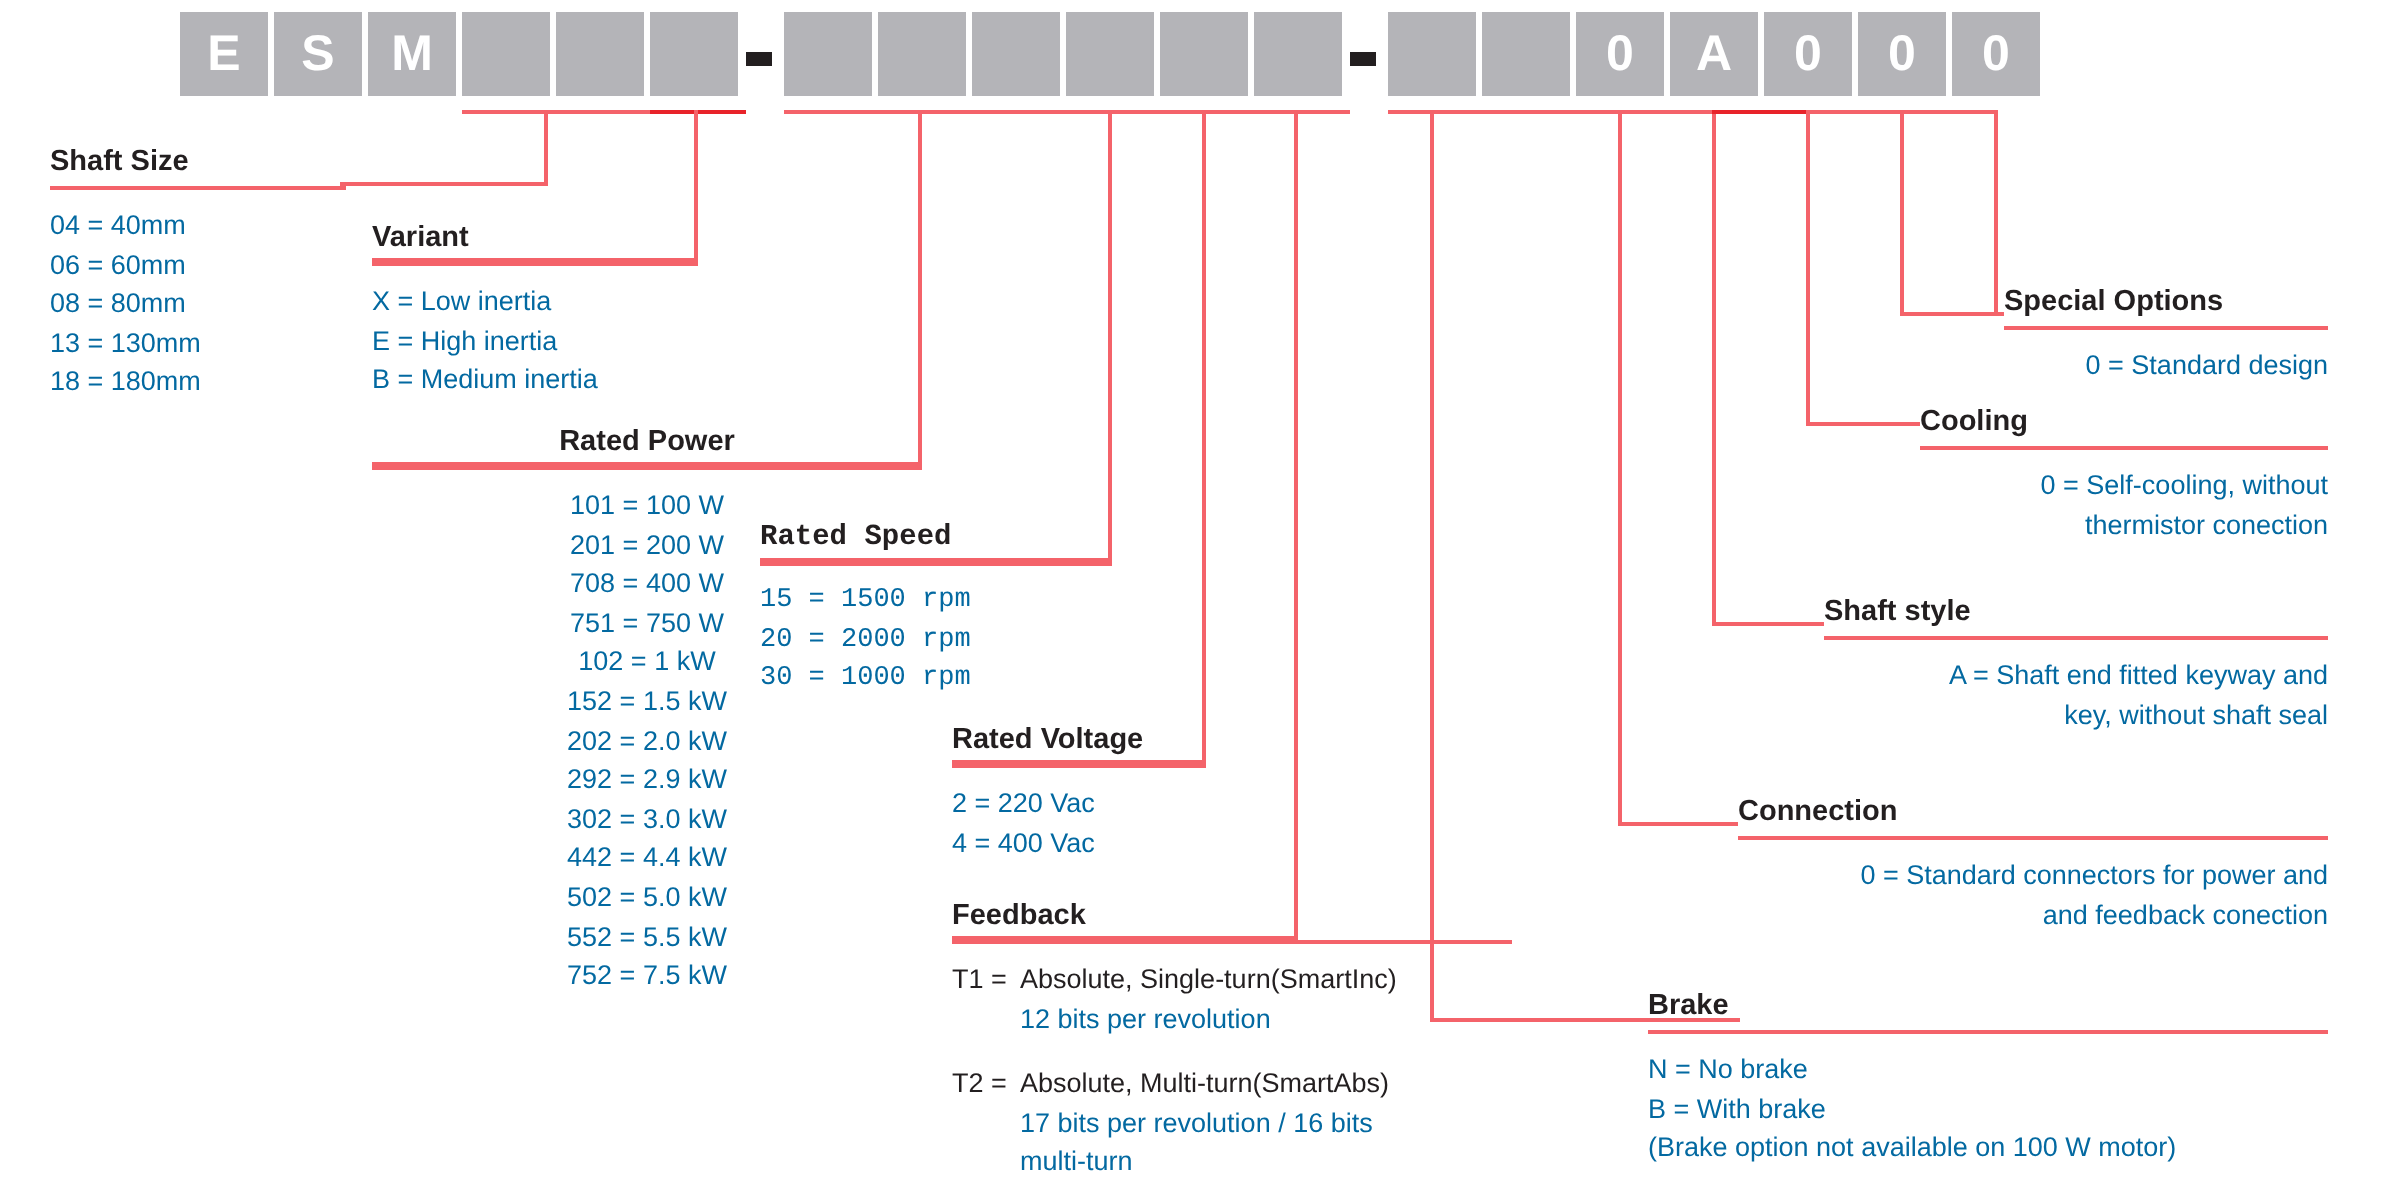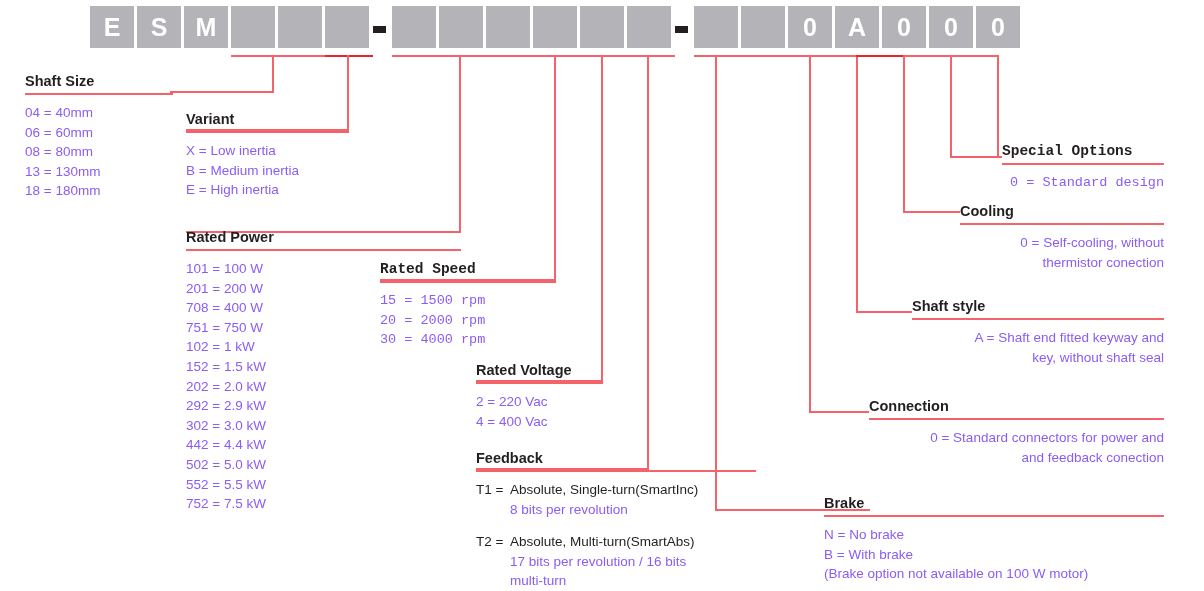--- a/index.html
+++ b/index.html
@@ -36,21 +36,21 @@
 
   
   .blk{position:absolute;}
   .hd{
     font-size:14.5px;font-weight:bold;color:#231f20;
     white-space:nowrap;line-height:17px;
   }
   .hrule{height:2px;background:#f4636a;margin-top:3px;}
   .lines{margin-top:8px;}
   .ln{
-    font-size:13.5px;color:#8b5cf6;white-space:nowrap;line-height:19.6px;
+    font-size:13.5px;color:#0369a1;white-space:nowrap;line-height:19.6px;
   }
   .ln.ctr{text-align:right;}
   .ln.ind{padding-left:34px;}
   .fb-row{display:flex;font-size:13.5px;line-height:19.6px;white-space:nowrap;}
   .fb-key{width:34px;flex:0 0 34px;}
   .fb-val{}
 </style>
 </head>
 <body>
 
@@ -137,26 +137,26 @@
       <div class="ln">13 = 130mm</div>
       <div class="ln">18 = 180mm</div>
     </div>
   </div>
 
   <div class="blk" style="left:186px;top:111px;width:163px;">
     <div class="hd">Variant</div>
     <div class="hrule"></div>
     <div class="lines">
       <div class="ln">X = Low inertia</div>
+      <div class="ln">E = High inertia</div>
       <div class="ln">B = Medium inertia</div>
-      <div class="ln">E = High inertia</div>
-    </div>
-  </div>
-
-  <div class="blk" style="left:186px;top:229px;width:275px;">
+    </div>
+  </div>
+
+  <div class="blk" style="left:186px;top:213px;width:275px;text-align:center;">
     <div class="hd">Rated Power</div>
     <div class="hrule"></div>
     <div class="lines">
       <div class="ln">101 = 100 W</div>
       <div class="ln">201 = 200 W</div>
       <div class="ln">708 = 400 W</div>
       <div class="ln">751 = 750 W</div>
       <div class="ln">102 = 1 kW</div>
       <div class="ln">152 = 1.5 kW</div>
       <div class="ln">202 = 2.0 kW</div>
@@ -168,52 +168,52 @@
       <div class="ln">752 = 7.5 kW</div>
     </div>
   </div>
 
   <div class="blk" style="left:380px;top:261px;width:176px;font-family:Liberation Mono, monospace;">
     <div class="hd">Rated Speed</div>
     <div class="hrule"></div>
     <div class="lines">
       <div class="ln">15 = 1500 rpm</div>
       <div class="ln">20 = 2000 rpm</div>
-      <div class="ln">30 = 4000 rpm</div>
+      <div class="ln">30 = 1000 rpm</div>
     </div>
   </div>
 
   <div class="blk" style="left:476px;top:362px;width:127px;">
     <div class="hd">Rated Voltage</div>
     <div class="hrule"></div>
     <div class="lines">
       <div class="ln">2 = 220 Vac</div>
       <div class="ln">4 = 400 Vac</div>
     </div>
   </div>
 
   <div class="blk" style="left:476px;top:450px;width:280px;">
     <div class="hd">Feedback</div>
     <div class="hrule"></div>
     <div class="lines">
       <div class="fb-row">
         <span class="fb-key">T1 =</span>
         <span class="fb-val">Absolute, Single-turn(SmartInc)</span>
       </div>
-      <div class="ln ind">8 bits per revolution</div>
+      <div class="ln ind">12 bits per revolution</div>
       <div class="fb-row" style="margin-top:13px;">
         <span class="fb-key">T2 =</span>
         <span class="fb-val">Absolute, Multi-turn(SmartAbs)</span>
       </div>
       <div class="ln ind">17 bits per revolution / 16 bits</div>
       <div class="ln ind">multi-turn</div>
     </div>
   </div>
 
-  <div class="blk" style="left:1002px;top:143px;width:162px;font-family:Liberation Mono, monospace;">
+  <div class="blk" style="left:1002px;top:143px;width:162px;">
     <div class="hd">Special Options</div>
     <div class="hrule"></div>
     <div class="lines">
       <div class="ln ctr">0 = Standard design</div>
     </div>
   </div>
 
   <div class="blk" style="left:960px;top:203px;width:204px;">
     <div class="hd">Cooling</div>
     <div class="hrule"></div>

